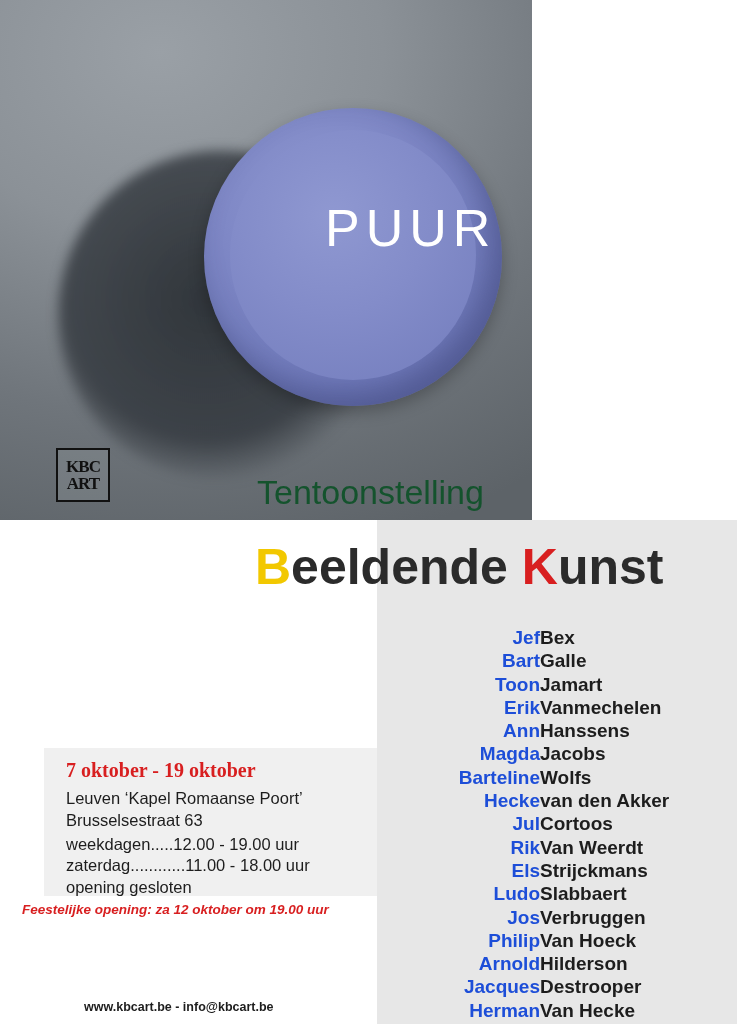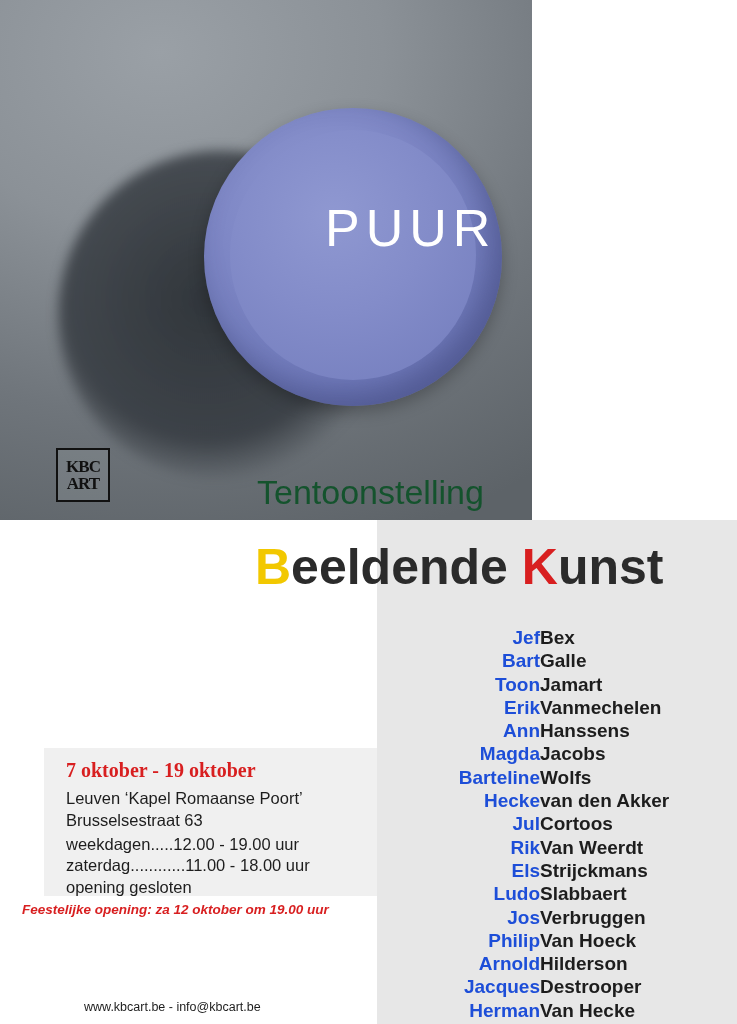--- a/index.html
+++ b/index.html
@@ -178,21 +178,21 @@
     font-size: 13.5px;
     font-weight: bold;
     font-style: italic;
     color: #d81f20;
     text-align: right;
   }
   .website {
     position: absolute;
     left: 84px; top: 1000px;
     font-size: 12.5px;
-    font-weight: normal;
+    font-weight: bold;
     color: #1d1d1d;
   }
 </style>
 </head>
 <body>
 
 <div class="poster">
 
   <div class="photo">
     <div class="shadow"></div>

